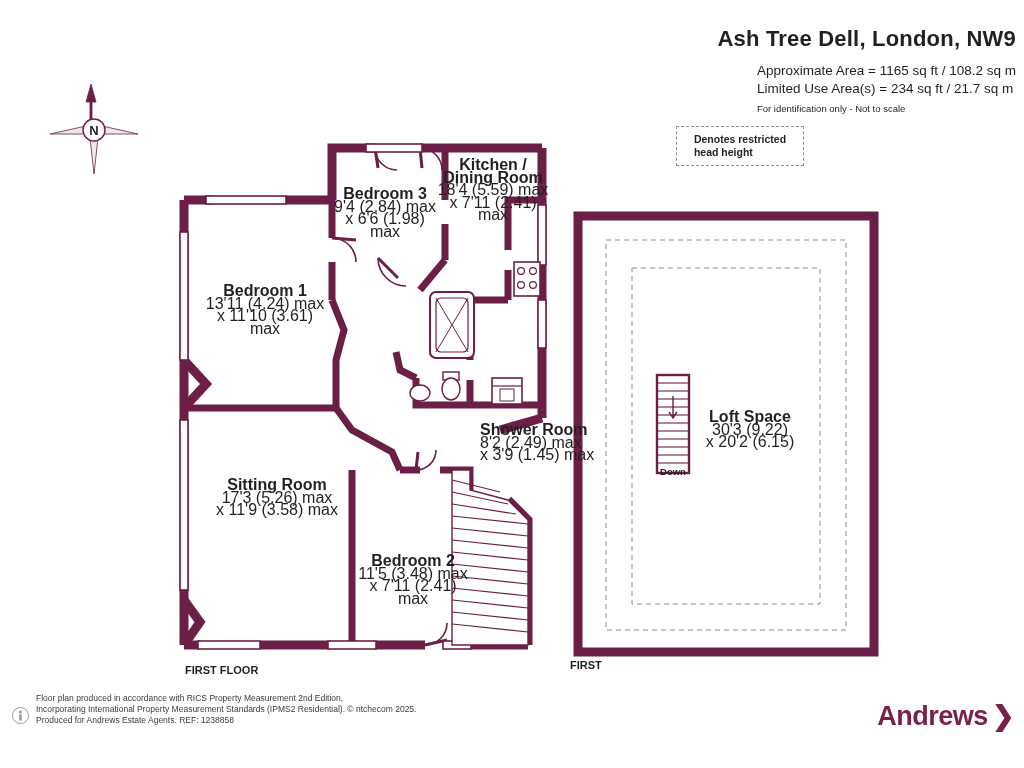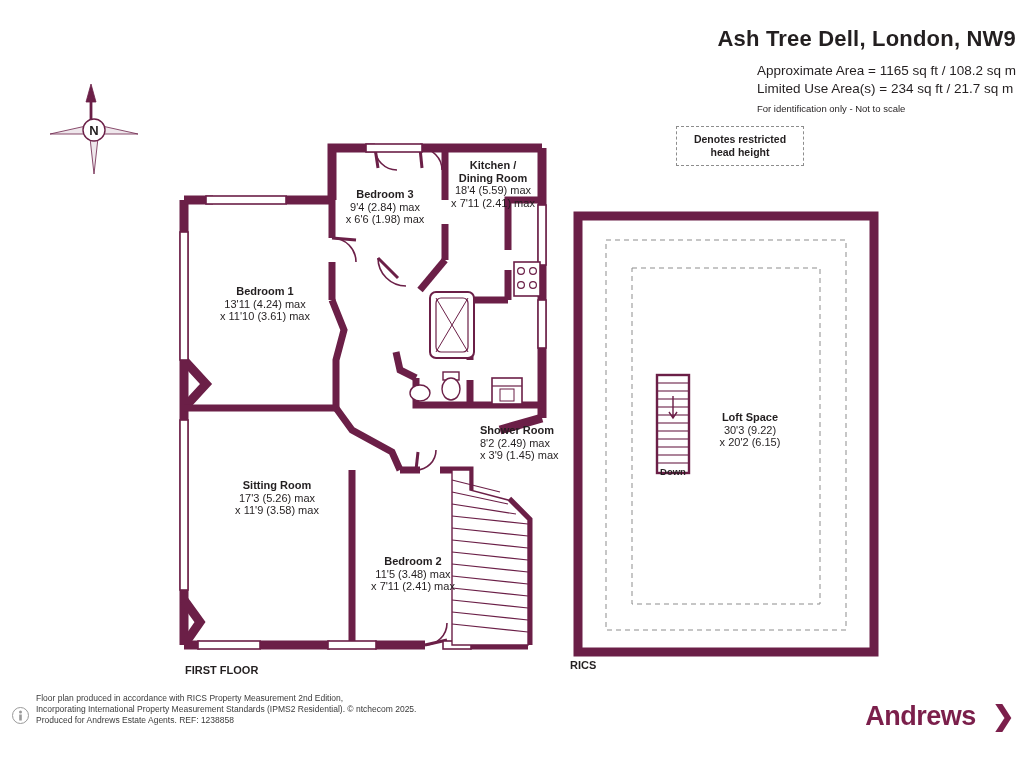--- a/index.html
+++ b/index.html
@@ -27,58 +27,57 @@
   .areas .small {
     font-size: 9.5px; color: #231f20; margin-top: 3px;
   }
 
   
   .legend {
     position: absolute; left: 676px; top: 126px;
     width: 128px; height: 40px;
     border: 1px dashed #8d8d8d;
     display: flex; align-items: center; justify-content: center;
-    text-align: center;
   }
   .legend span {
     font-size: 10.5px; font-weight: bold; line-height: 13px;
   }
 
   
   .compass { position: absolute; left: 46px; top: 82px; width: 96px; height: 96px; }
 
   
   .floor-label {
     position: absolute; font-size: 11px; font-weight: bold;
   }
   #first-floor-label { left: 185px; top: 664px; }
   #loft-label { left: 570px; top: 659px; }
 
   
   .room {
-    position: absolute; text-align: center; font-size: 11px; line-height: 12.5px;
+    position: absolute; text-align: center; font-size: 16px; line-height: 12.5px;
     color: #231f20;
   }
   .room .nm { font-weight: bold; }
 
   
   .footer {
     position: absolute; left: 12px; bottom: 44px;
     font-size: 8.5px; line-height: 11px; color: #3a3a3a;
   }
   .footer-icon {
     position: absolute; left: 12px; bottom: 44px;
     width: 17px; height: 17px; border: 1px solid #9a9a9a; border-radius: 50%;
   }
   .footer-text { position: absolute; left: 36px; bottom: 42px; }
 
   .brand {
     position: absolute; right: 10px; bottom: 36px;
     font-size: 27px; font-weight: bold; color: #7b1f4b;
-    letter-spacing: -0.5px; display: flex; align-items: center; gap: 16px;
+    letter-spacing: -0.5px; display: flex; align-items: center; gap: 4px;
   }
   .brand .chev { color: #7b1f4b; font-size: 27px; line-height: 1; }
 
   svg { display: block; }
   .plan-svg { position: absolute; left: 0; top: 0; }
 </style>
 </head>
 <body>
 
 <div class="page">
@@ -314,21 +313,21 @@
 
   <div class="room" id="room-loft" style="left:700px; top:411px; width:100px;">
     <div class="nm">Loft Space</div>
     <div>30'3 (9.22)</div>
     <div>x 20'2 (6.15)</div>
   </div>
 
   <div class="room" style="left:648px; top:466px; width:50px; font-size:9.5px; font-weight:bold;">Down</div>
 
   <div class="floor-label" id="first-floor-label">FIRST FLOOR</div>
-  <div class="floor-label" id="loft-label">RICS</div>
+  <div class="floor-label" id="loft-label">FIRST</div>
 
   <div class="footer-icon">
     <svg width="15" height="15" viewBox="0 0 15 15">
       <circle cx="7.5" cy="4" r="1.5" fill="#9a9a9a"></circle>
       <path d="M6.2 6.6 h2.6 v6 h-2.6 z" fill="#9a9a9a"></path>
     </svg>
   </div>
   <div class="footer footer-text">
     <div>Floor plan produced in accordance with RICS Property Measurement 2nd Edition,</div>
     <div>Incorporating International Property Measurement Standards (IPMS2 Residential).   © ntchecom 2025.</div>

